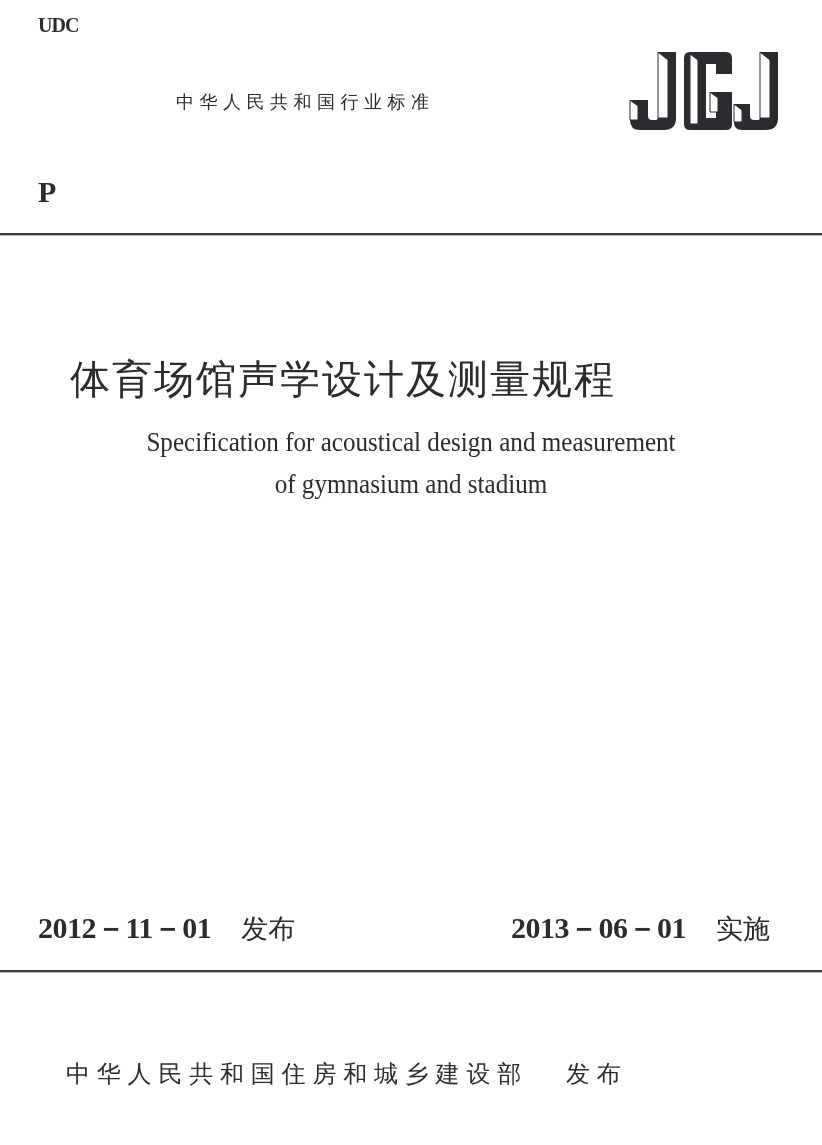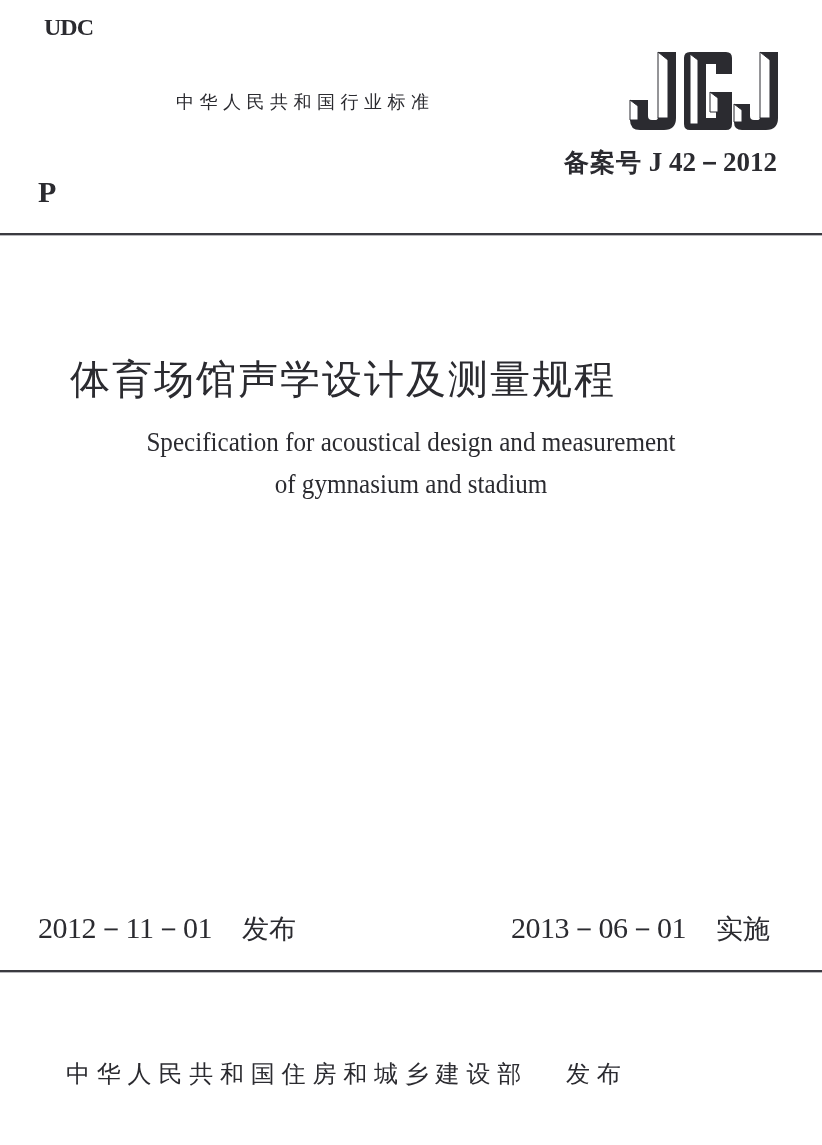--- a/index.html
+++ b/index.html
@@ -4,36 +4,36 @@
 <style>
   html, body { margin: 0; padding: 0; }
   body {
     width: 822px; height: 1145px; position: relative; overflow: hidden;
     background: #ffffff; color: #2b2b30;
     font-family: "Liberation Serif", serif;
   }
   .abs { position: absolute; }
   .serif-bold { font-family: "Liberation Serif", serif; font-weight: bold; }
   .sans { font-family: "DejaVu Sans", sans-serif; }
-  .udc { left: 44px; top: 14px; font-size: 24px; letter-spacing: -1px; }
+  .udc { left: 38px; top: 14px; font-size: 20px; letter-spacing: -1px; }
   .header-title { left: 176px; top: 90px; font-size: 18px; letter-spacing: 5.5px; white-space: nowrap; }
   .logo { left: 628px; top: 48px; width: 152px; height: 86px; }
   .code-block { right: 45px; top: 143px; text-align: right; line-height: 38px; }
   .code-line { font-size: 27px; white-space: nowrap; }
   .code-line .cn { font-family: "DejaVu Sans", sans-serif; font-weight: bold; font-size: 25px; letter-spacing: 1px; }
   .class-p { left: 38px; top: 175px; font-size: 30px; }
   .rule { left: 0; width: 822px; height: 2px; background: #3a3a40; border-bottom: 1px solid #b8b8bc; }
   .rule1 { top: 233px; }
   .rule2 { top: 970px; }
   .main-title { left: 0; width: 686px; top: 352px; text-align: center; font-size: 40px; letter-spacing: 2px; font-family: "DejaVu Serif", serif; font-weight: normal; white-space: nowrap; }
   .en-title { left: 0; width: 822px; text-align: center; font-size: 27px; white-space: nowrap; font-family: "Liberation Serif", serif; transform: scaleX(0.93); transform-origin: center; }
   .en1 { top: 427px; }
   .en2 { top: 469px; }
   .date { top: 908px; font-size: 30px; white-space: nowrap; }
-  .date .num { font-family: "Liberation Serif", serif; font-weight: normal; letter-spacing: -0.5px; }
+  .date .num { font-family: "Liberation Serif", serif; font-weight: bold; letter-spacing: -0.5px; }
   .date .cn { font-family: "DejaVu Sans", sans-serif; font-size: 27px; margin-left: 30px; }
   .date-issue { left: 38px; }
   .date-effective { left: 511px; }
   .publisher { left: 66px; top: 1058px; font-size: 24px; letter-spacing: 6.8px; white-space: nowrap; }
   .publisher .verb { margin-left: 38px; }
 </style>
 </head>
 <body>
 
 <div class="abs udc serif-bold">UDC</div>
@@ -57,24 +57,20 @@
 
     <g fill="#2b2b30">
       <path d="M130 4 L148 4 L148 70 Q148 82 136 82 L112 82 Q104 82 104 74 L104 56 L120 56 L120 68 Q120 72 124 72 L128 72 Q130 72 130 68 Z" transform="translate(2,0)"></path>
       <polygon points="132,4 142,12 142,70 132,70" fill="#ffffff" stroke="#2b2b30" stroke-width="1"></polygon>
       <polygon points="106,56 114,62 114,74 106,74" fill="#ffffff" stroke="#2b2b30" stroke-width="1"></polygon>
     </g>
   </svg>
 </div>
 
 <div class="abs code-block">
-  <div class="code-line serif-bold">
-    <span class="cn">备案号</span>
-    <span>J 42－2012</span>
-  </div>
 </div>
 
 <div class="abs class-p serif-bold">P</div>
 
 <div class="abs rule rule1"></div>
 
 <div class="abs main-title">体育场馆声学设计及测量规程</div>
 
 <div class="abs en-title en1">Specification for acoustical design and measurement</div>
 <div class="abs en-title en2">of gymnasium and stadium</div>

